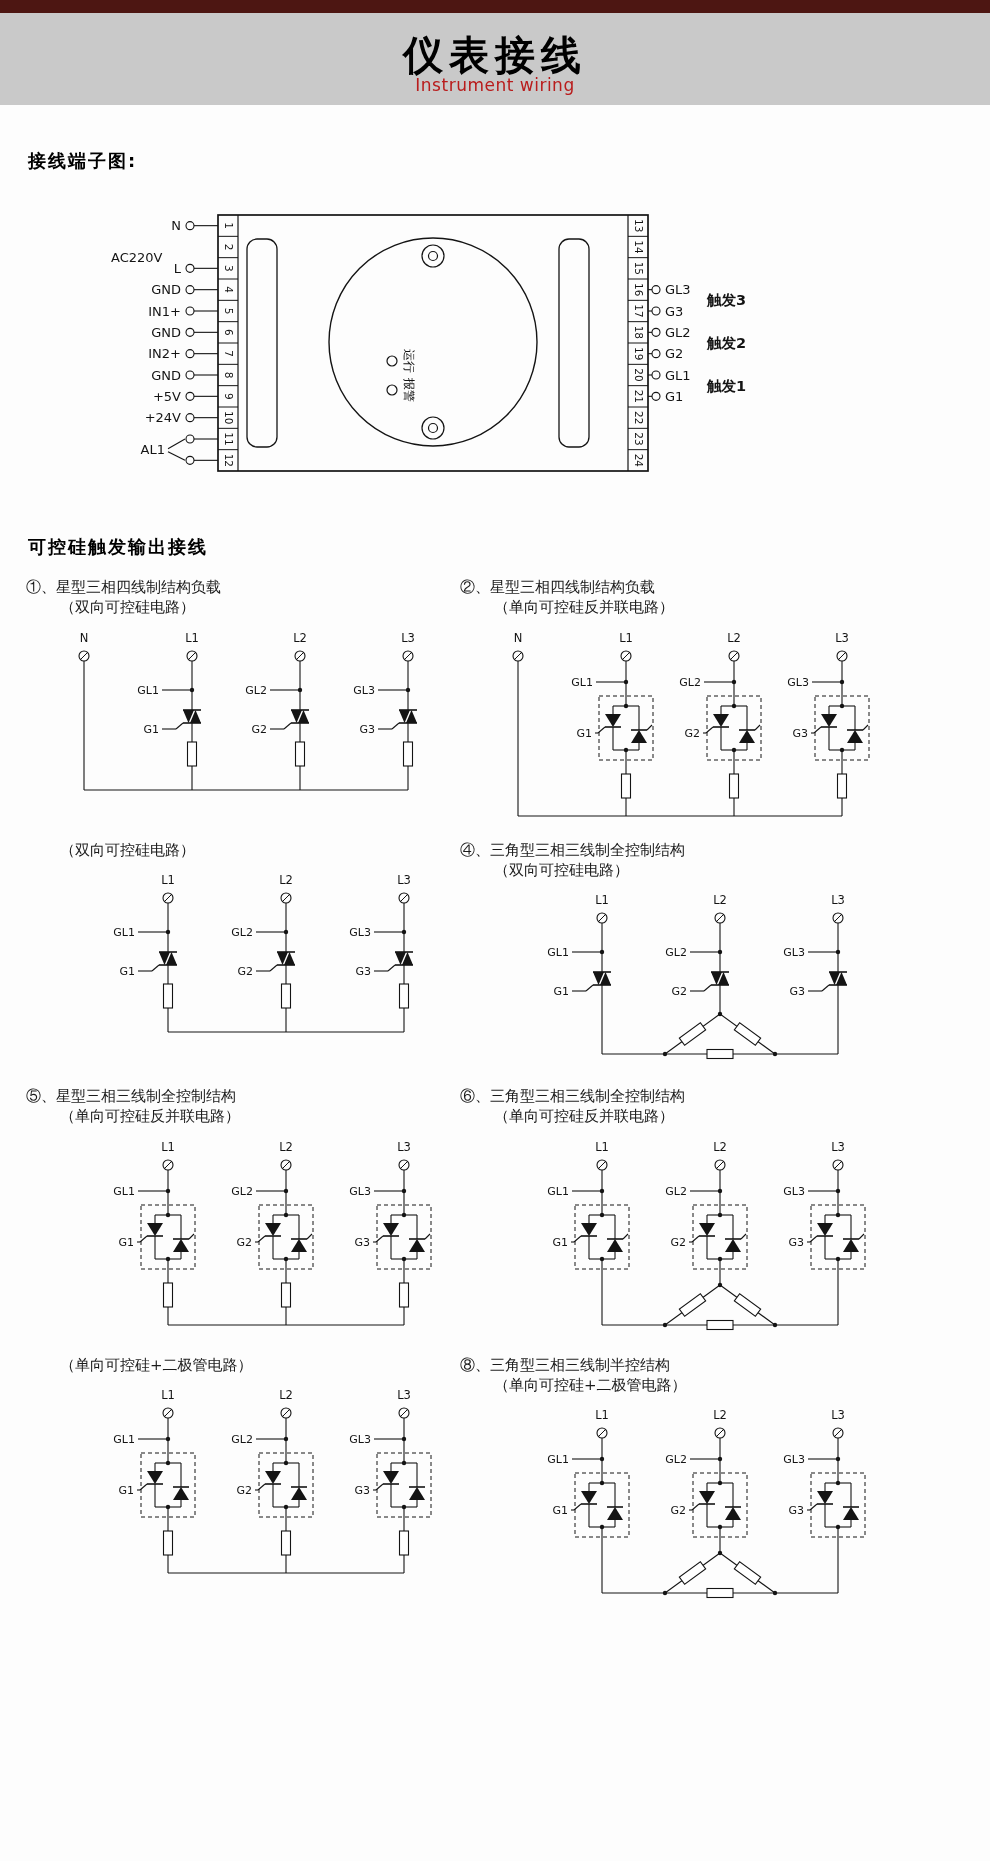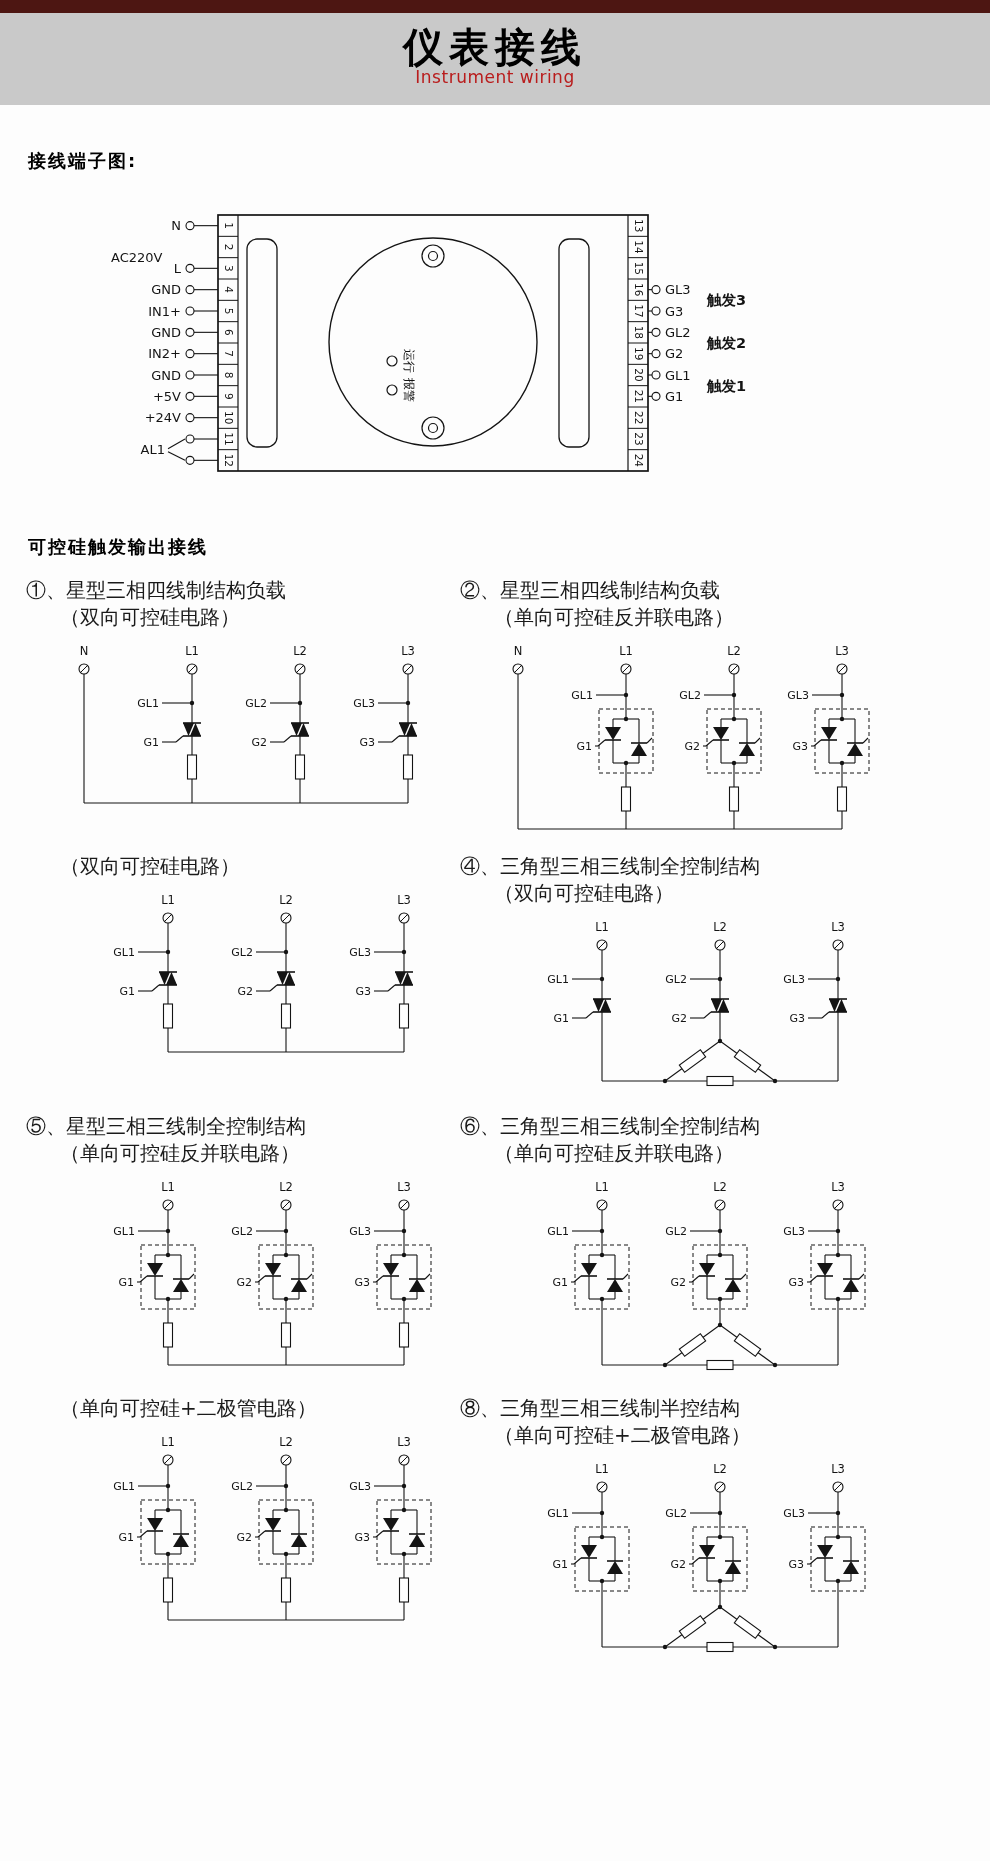--- a/index.html
+++ b/index.html
@@ -7,34 +7,34 @@
   html,body{width:990px}
   body{
     height:1861px;
     background:var(--c-page,#fdfdfd);
     font-family:"DejaVu Sans","Liberation Sans",sans-serif;
     color:#141414;
     overflow:hidden;
     position:relative;
   }
   .topbar{height:13px;background:var(--c-topbar,#4d1612)}
-  .banner{height:92px;background:var(--c-banner,#c9c9c9);text-align:center;padding-top:12px}
+  .banner{height:92px;background:var(--c-banner,#c9c9c9);text-align:center;padding-top:20px}
   .banner h1{font-size:40px;font-weight:bold;letter-spacing:6px;line-height:1.1;color:#000}
   .banner .subtitle{font-size:17px;color:#b91c1c;letter-spacing:.5px;margin-top:-2px}
   .sec-title{font-size:18px;font-weight:bold;color:#000;margin:44px 0 0 28px;letter-spacing:2px}
   .terminal-wrap{margin:38px 0 0 95px}
   #scr-title{margin-top:54px}
   .circuits-grid{
     display:grid;
     grid-template-columns:432px 1fr;
     column-gap:2px;
     row-gap:14px;
     padding:18px 10px 0 26px;
   }
-  .circuit .cap{font-family:"DejaVu Serif","Liberation Serif",serif;font-size:20px;color:#1a1a1a;line-height:1.35}
+  .circuit .cap{font-family:"DejaVu Serif","Liberation Serif",serif;font-size:15px;color:#1a1a1a;line-height:1.35}
   .circuit .cap2{padding-left:34px}
   .circuit svg{display:block;margin:8px 0 0 14px;overflow:visible}
   svg text{font-family:"DejaVu Sans","Liberation Sans",sans-serif}
 </style>
 </head>
 <body>
 
 <div class="topbar"></div>
 
 <header class="banner">

